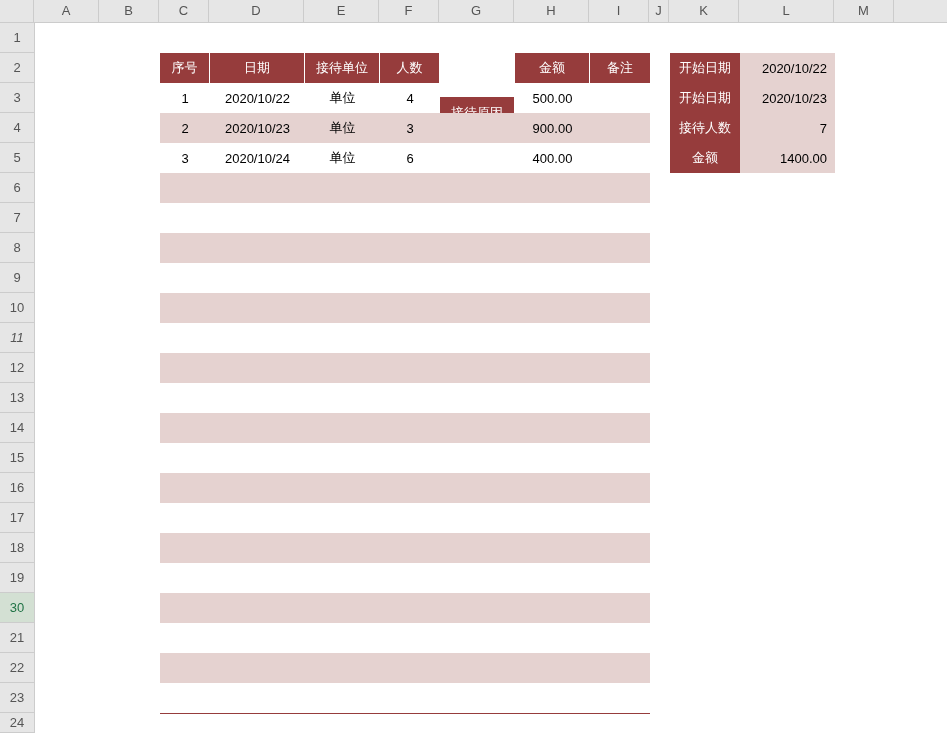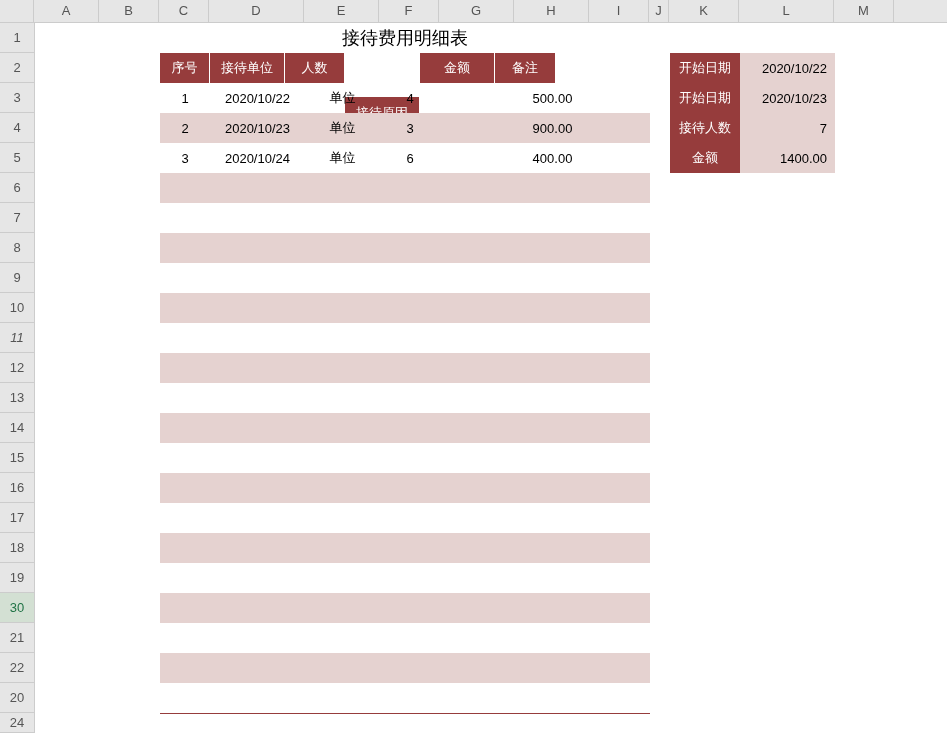--- a/index.html
+++ b/index.html
@@ -64,27 +64,27 @@
         <div class="row-header" style="height: 30px;">13</div>
         <div class="row-header" style="height: 30px;">14</div>
         <div class="row-header" style="height: 30px;">15</div>
         <div class="row-header" style="height: 30px;">16</div>
         <div class="row-header" style="height: 30px;">17</div>
         <div class="row-header" style="height: 30px;">18</div>
         <div class="row-header" style="height: 30px;">19</div>
         <div class="row-header selected" style="height: 30px;">30</div>
         <div class="row-header" style="height: 30px;">21</div>
         <div class="row-header" style="height: 30px;">22</div>
-        <div class="row-header" style="height: 30px;">20</div>
+        <div class="row-header" style="height: 30px;">23</div>
         <div class="row-header" style="height: 20px;">24</div>
       </div>
     <div class="cells" id="cells">
-        <div class="abs title" style="left: 125px; top: 0px; width: 490px; height: 30px;">接待费用明细表</div>
         <div class="abs data-row" style="left: 125px; top: 30px; height: 30px;">
           <div class="hdr-cell" style="width: 50px; height: 30px;">序号</div>
+          <div class="hdr-cell" style="width: 95px; height: 30px;">日期</div>
           <div class="hdr-cell" style="width: 75px; height: 30px;">接待单位</div>
           <div class="hdr-cell" style="width: 60px; height: 30px;">人数</div>
           <div class="hdr-cell" style="width: 75px; height: 32px; margin-top: 44px;">接待原因</div>
           <div class="hdr-cell" style="width: 75px; height: 30px;">金额</div>
           <div class="hdr-cell" style="width: 60px; height: 30px;">备注</div>
         </div>
         <div class="abs data-row" style="left: 125px; top: 60px; height: 30px;">
           <div class="data-cell" style="width: 50px; height: 30px;">1</div>
           <div class="data-cell" style="width: 95px; height: 30px;">2020/10/22</div>
           <div class="data-cell" style="width: 75px; height: 30px;">单位</div>

